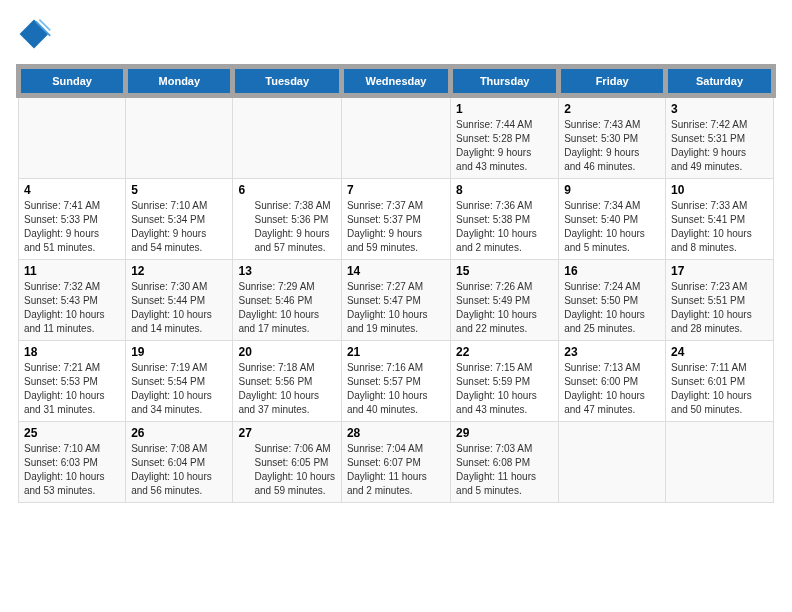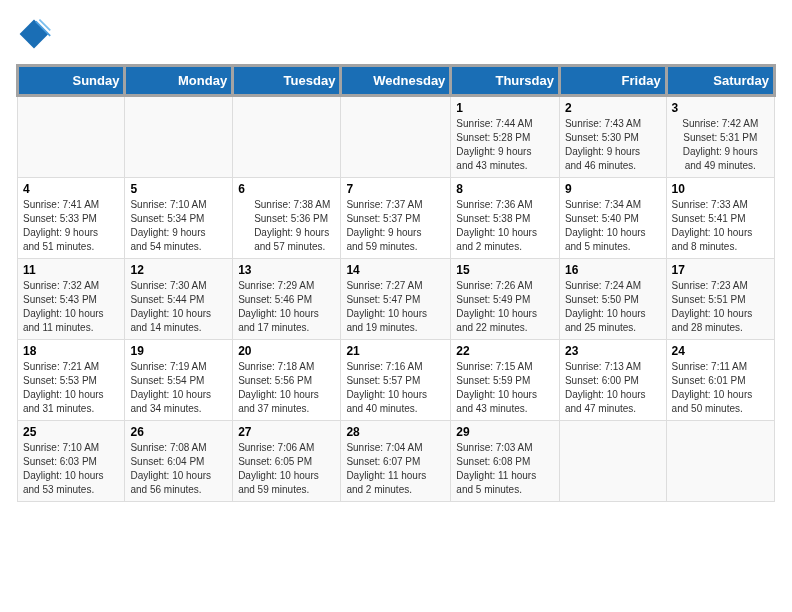--- a/index.html
+++ b/index.html
@@ -50,24 +50,24 @@
       width: 100%;
       border-collapse: collapse;
       font-size: 10.5px;
     }
     thead tr {
       background-color: #1a6eb5;
       color: #fff;
     }
     thead th {
       padding: 6px 4px;
-      text-align: right;
+      text-align: center;
       font-weight: bold;
-      font-size: 13px;
-      border: 3px solid #a3a3a3;
+      font-size: 11px;
+      border: 5px solid #a3a3a3;
     }
     tbody tr {
       border-bottom: 1px solid #ccc;
     }
     tbody td {
       vertical-align: top;
       padding: 4px 5px;
       border: 1px solid #ddd;
       height: 80px;
       width: 113px;
@@ -141,21 +141,21 @@
         </td>
         <td>
           <span class="day-number">2</span>
           <div class="day-info" style="white-space: pre-line;">Sunrise: 7:43 AM
 Sunset: 5:30 PM
 Daylight: 9 hours
 and 46 minutes.</div>
         </td>
         <td>
           <span class="day-number">3</span>
-          <div class="day-info" style="white-space: pre-line; text-align: center;">Sunrise: 7:42 AM
+          <div class="day-info" style="white-space: pre-line;">Sunrise: 7:42 AM
 Sunset: 5:31 PM
 Daylight: 9 hours
 and 49 minutes.</div>
         </td>
       </tr>
       <tr>
         <td>
           <span class="day-number">4</span>
           <div class="day-info" style="white-space: pre-line;">Sunrise: 7:41 AM
 Sunset: 5:33 PM
@@ -317,21 +317,21 @@
         </td>
         <td>
           <span class="day-number">26</span>
           <div class="day-info" style="white-space: pre-line;">Sunrise: 7:08 AM
 Sunset: 6:04 PM
 Daylight: 10 hours
 and 56 minutes.</div>
         </td>
         <td>
           <span class="day-number">27</span>
-          <div class="day-info" style="white-space: pre-line;">Sunrise: 7:06 AM
+          <div class="day-info" style="white-space: pre-line; margin-left: 16px;">Sunrise: 7:06 AM
 Sunset: 6:05 PM
 Daylight: 10 hours
 and 59 minutes.</div>
         </td>
         <td>
           <span class="day-number">28</span>
           <div class="day-info" style="white-space: pre-line;">Sunrise: 7:04 AM
 Sunset: 6:07 PM
 Daylight: 11 hours
 and 2 minutes.</div>

